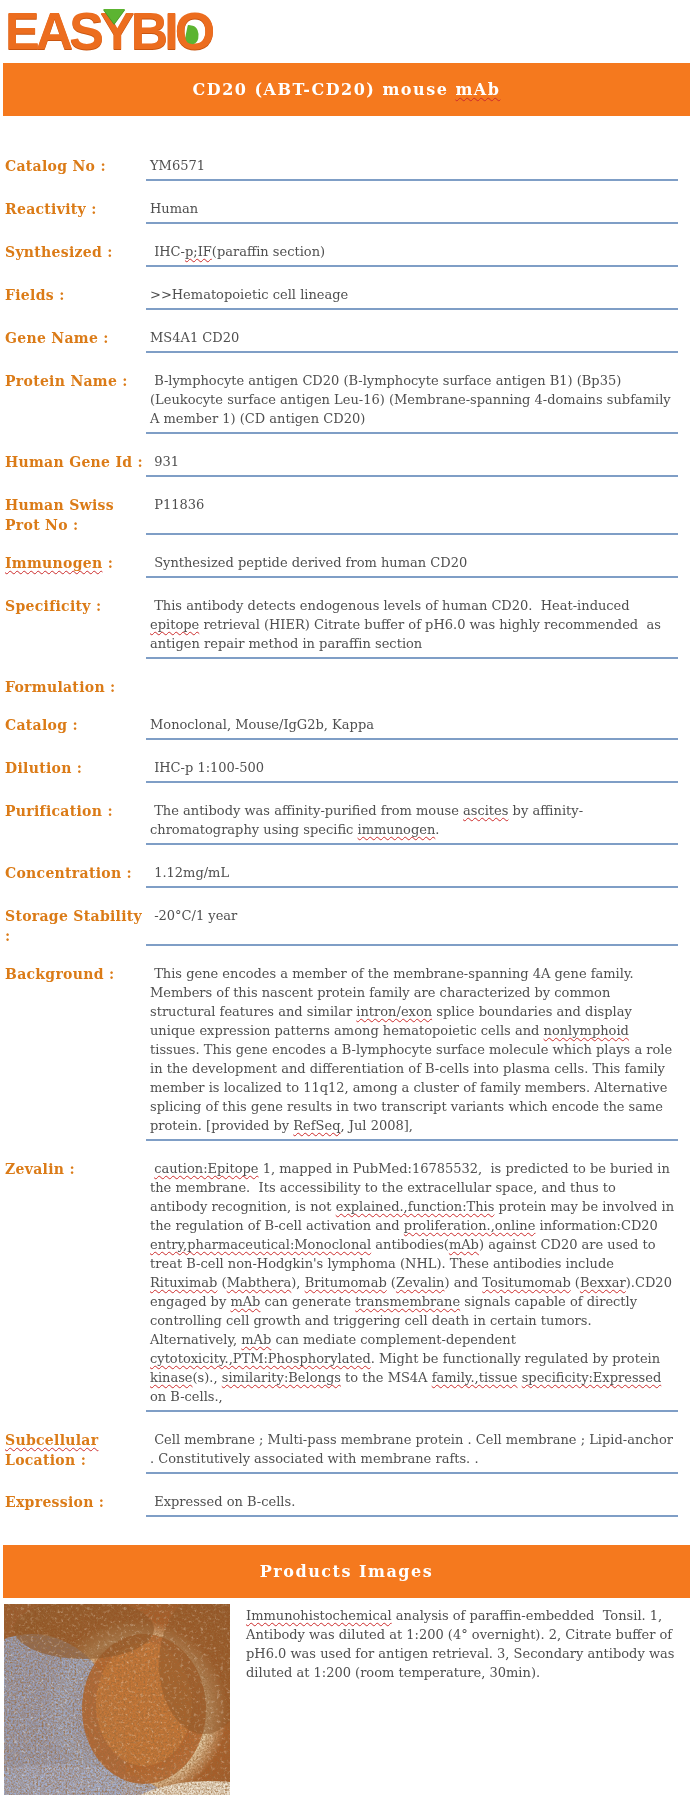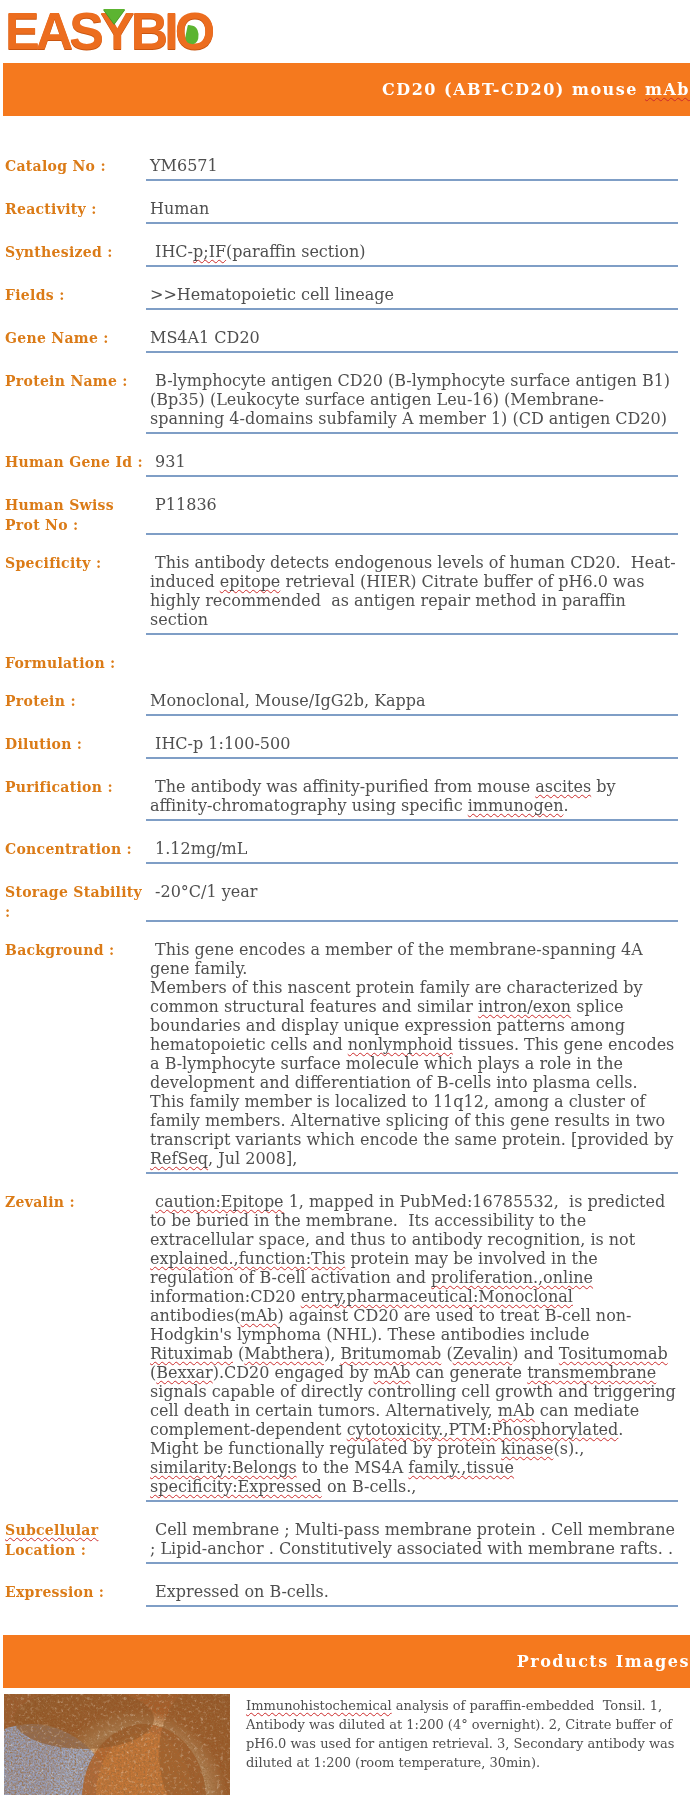--- a/index.html
+++ b/index.html
@@ -35,40 +35,40 @@
   .lg-o::after{
     content:"";position:absolute;left:50%;top:50%;
     width:13px;height:18px;background:var(--logo-green);
     border-radius:10% 90% 55% 60%;
     transform:translate(-55%,-28%) rotate(12deg);
   }
 
   
   .banner{
     background:var(--banner);margin:0 3px;height:53px;
-    display:flex;align-items:center;justify-content:flex-end;
+    display:flex;align-items:center;justify-content:center;
   }
   .banner-text{
     color:#fff;font-size:16px;font-weight:bold;letter-spacing:1.5px;
     margin:0;font-family:"DejaVu Serif","Liberation Serif",serif;
   }
   .banner2{margin-top:6px;}
 
   
   .rows{padding:40px 0 4px 5px;}
   .row{display:flex;margin-bottom:18px;}
   .row-label{
     width:141px;flex:none;color:var(--label);font-weight:bold;
     font-size:14px;line-height:20px;white-space:pre-wrap;
     letter-spacing:.3px;
   }
   .row-value{
     flex:1;margin-right:15px;border-bottom:2px solid var(--underline);
     padding:0 2px 4px 4px;color:var(--valtext);
-    font-size:16px;line-height:19px;white-space:pre-wrap;
+    font-size:13px;line-height:19px;white-space:pre-wrap;
   }
 
   
   .sq{
     text-decoration:underline;
     text-decoration-style:wavy;
     text-decoration-color:var(--squiggle);
     text-decoration-thickness:1px;
     text-underline-offset:2px;
     text-decoration-skip-ink:none;
@@ -122,28 +122,32 @@
       </div>
       <div class="row">
         <div class="row-label"><span>Human Gene Id :</span></div>
         <div class="row-value"><span> 931</span></div>
       </div>
       <div class="row">
         <div class="row-label"><span>Human Swiss Prot No :</span></div>
         <div class="row-value"><span> P11836</span></div>
       </div>
       <div class="row">
+        <div class="row-label"><span class="sq">Immunogen</span><span> :</span></div>
+        <div class="row-value"><span> Synthesized peptide derived from human CD20</span></div>
+      </div>
+      <div class="row">
         <div class="row-label"><span>Specificity :</span></div>
         <div class="row-value"><span> This antibody detects endogenous levels of human CD20.  Heat-induced </span><span class="sq">epitope</span><span> retrieval (HIER) Citrate buffer of pH6.0 was highly recommended  as antigen repair method in paraffin section</span></div>
       </div>
       <div class="row">
         <div class="row-label"><span>Formulation :</span></div>
       </div>
       <div class="row">
-        <div class="row-label"><span>Protein :</span></div>
+        <div class="row-label"><span>Catalog :</span></div>
         <div class="row-value"><span>Monoclonal, Mouse/IgG2b, Kappa</span></div>
       </div>
       <div class="row">
         <div class="row-label"><span>Dilution :</span></div>
         <div class="row-value"><span> IHC-p 1:100-500</span></div>
       </div>
       <div class="row">
         <div class="row-label"><span>Purification :</span></div>
         <div class="row-value"><span> The antibody was affinity-purified from mouse </span><span class="sq">ascites</span><span> by affinity-chromatography using specific </span><span class="sq">immunogen</span><span>.</span></div>
       </div>

